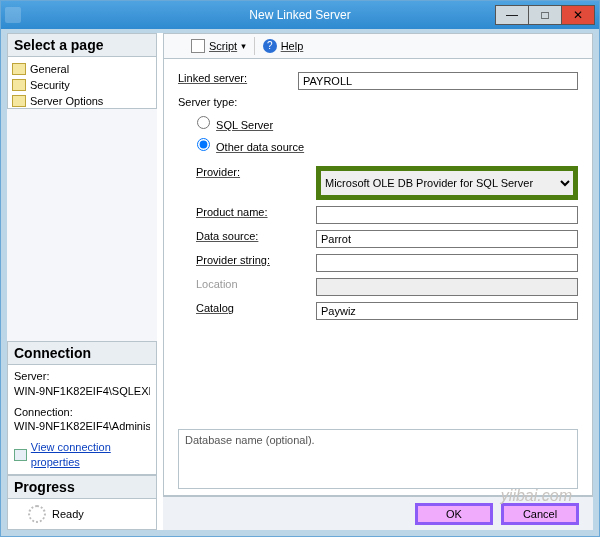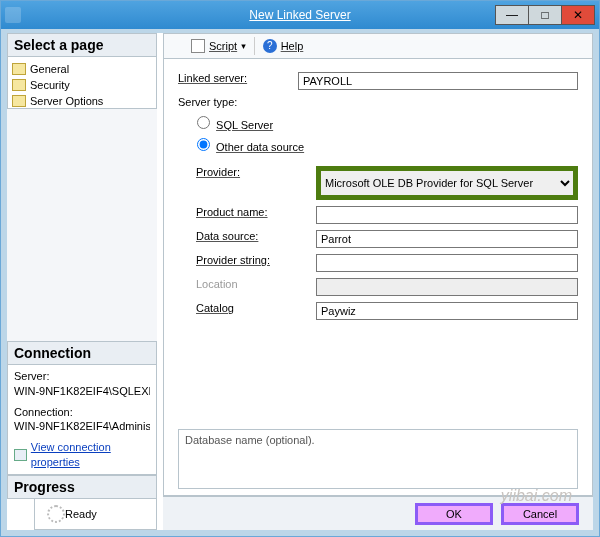--- a/index.html
+++ b/index.html
@@ -1,33 +1,33 @@
 <!DOCTYPE html>
 <html><head>
 <meta charset="utf-8">
 <style>
   * { box-sizing: border-box; font-family: "Segoe UI", Tahoma, sans-serif; }
   body { margin: 0; background: #fff; }
   .window { width: 600px; height: 537px; border: 1px solid #6aa8d8; background: #fff; display: flex; flex-direction: column; }
   .titlebar { height: 28px; background: linear-gradient(#4fa3e0,#2f8ad0); color: #fff; display: flex; align-items: center; padding: 0 4px; font-size: 12px; position: relative; }
   .titlebar .icon { width: 16px; height: 16px; background: #fff3; border-radius: 2px; display:inline-block; margin-right:6px;}
-  .titlebar .title { position:absolute; left:0; right:0; text-align:center; pointer-events:none;text-decoration:underline; }
+  .titlebar .title { position:absolute; left:0; right:0; text-align:center; pointer-events:none; }
   .winbtns { margin-left:auto; display:flex; z-index:1;}
   .winbtn { width:34px; height:20px; background:#cfd8dc; border:1px solid #555; margin-left:-1px; font-size:12px; line-height:18px; text-align:center; color:#000;}
   .winbtn.close{ background:#e04b3a; color:#000;}
   .content { flex:1; display:flex; background:#fff; border:6px solid #bcd6e8; border-top:4px solid #bcd6e8;}
   .leftcol { width:150px; display:flex; flex-direction:column; font-size:11px;}
   .panehead { background:#e9eef3; border:1px solid #b8c4cc; padding:3px 6px; font-weight:bold; font-size:14px;}
   .pagelist { background:#fff; border:1px solid #b8c4cc; border-top:none; padding:4px 2px; }
   .pagelist .item{ display:flex; align-items:center; padding:2px 2px; gap:4px; }
   .pagelist .pico{ width:14px;height:12px; background:#f6e7a0; border:1px solid #bfa43a; display:inline-block;}
   .spacer{ flex:1; background:#f4f6f9;}
   .connpane{ background:#fff; border:1px solid #b8c4cc; border-top:none; padding:4px 6px; line-height:1.35;}
   .link{ color:#0a3fbf; text-decoration:underline; cursor:pointer;}
-  .proppane{ background:#fff; border:1px solid #b8c4cc; border-top:none; padding:6px 12px; display:flex; align-items:center; margin-left:27px;}
+  .proppane{ background:#fff; border:1px solid #b8c4cc; border-top:none; padding:6px 20px; display:flex; align-items:center; gap:6px;}
   .spinner{ width:18px;height:18px; border:2px dotted #bbb; border-radius:50%; display:inline-block;}
   .rightcol{ flex:1; display:flex; flex-direction:column; margin-left:6px;}
   .toolbar{ height:26px; border:1px solid #b8c4cc; background:#f7f9fb; display:flex; align-items:center; gap:4px; padding:0 23px; font-size:11px;}
   .tbtn{ display:flex; align-items:center; gap:4px; padding:1px 4px; }
   .dd{ font-size:9px;}
   .mainform{ flex:1; border:1px solid #b8c4cc; border-top:none; background:#fff; padding:10px 14px 6px 14px; font-size:11px; display:flex; flex-direction:column;}
   .row{ display:flex; align-items:flex-start; margin:3px 0;}
   .row .lbl{ width:120px;}
   .row input[type=text]{ flex:1; border:1px solid #777; height:18px; font-size:11px; padding:1px 4px;}
   .row select{ flex:1; border:5px solid #4d7c0f; height:34px; font-size:11px;}

